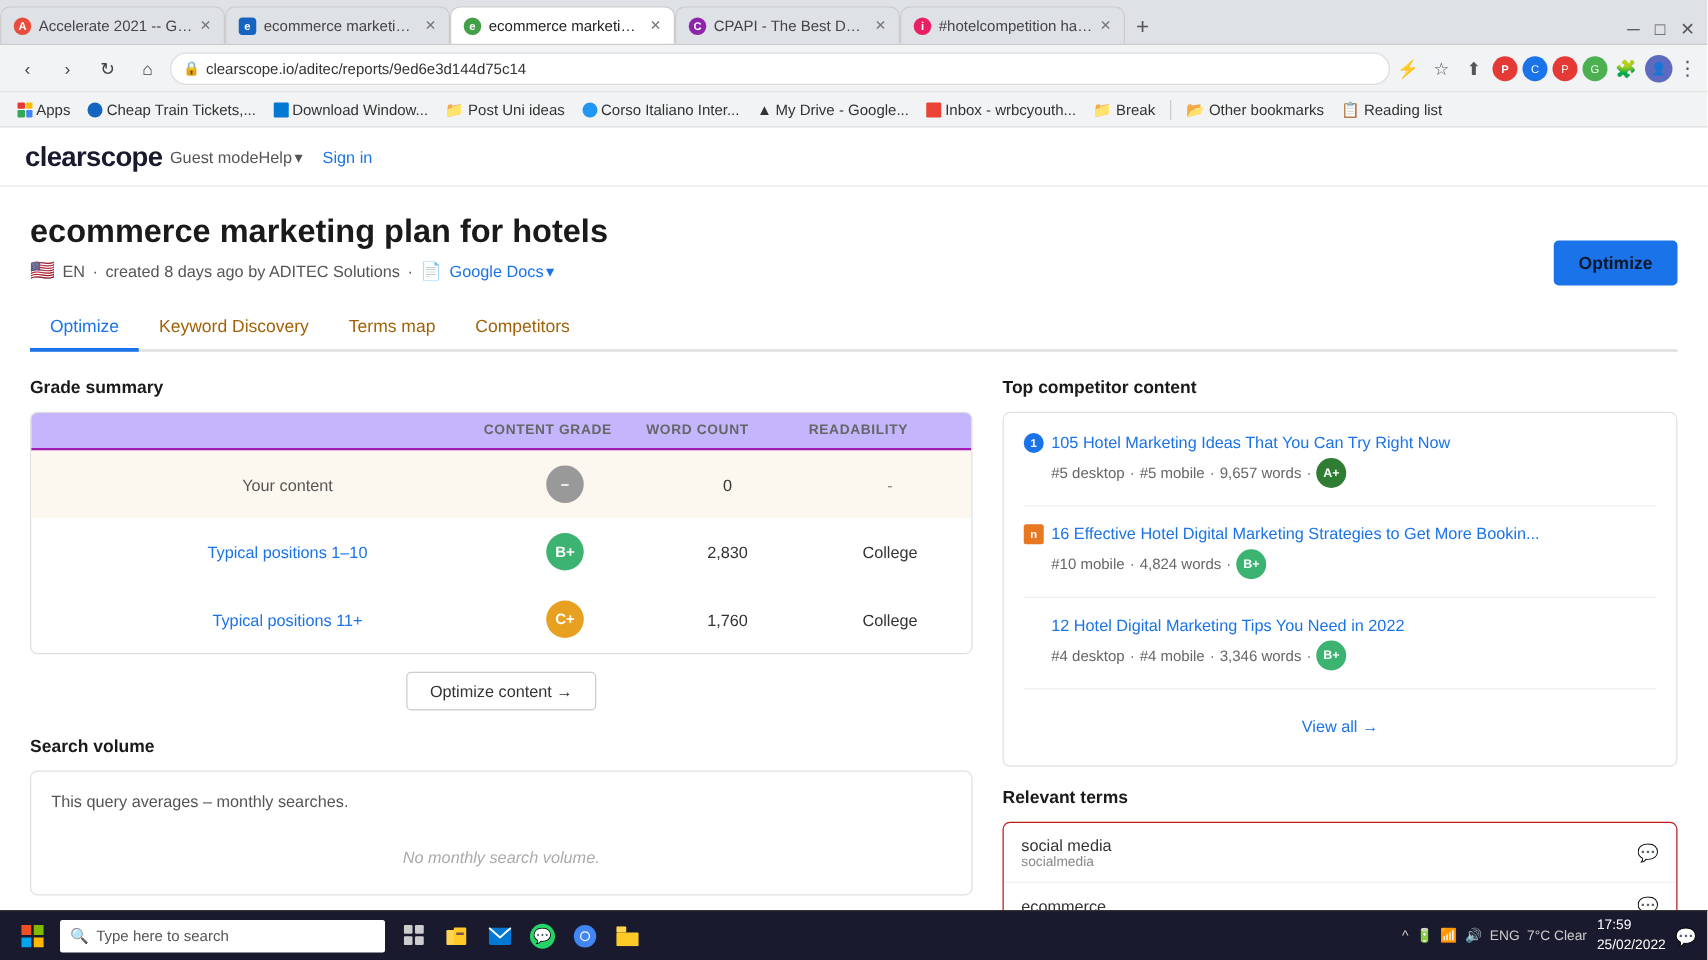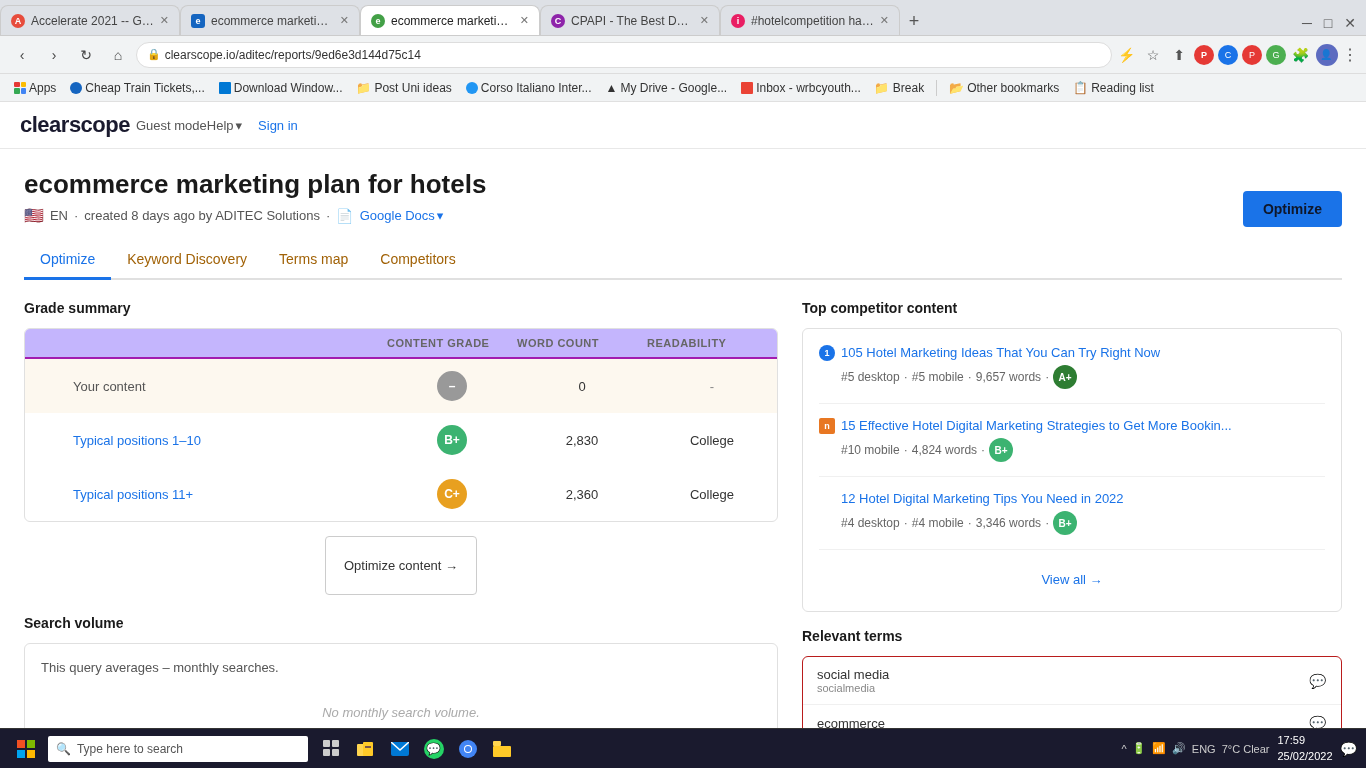--- a/index.html
+++ b/index.html
@@ -54,29 +54,29 @@
     .right-col { width: 540px; flex-shrink: 0; }
 
     .section-title { font-size: 14px; font-weight: 600; color: #1a1a1a; margin-bottom: 12px; }
 
     
     .grade-table { border: 1px solid #e0e0e0; border-radius: 6px; overflow: hidden; width: 100%; }
     .grade-table-header { display: grid; grid-template-columns: 1fr 130px 130px 130px; text-align: left; padding: 8px 0; font-size: 11px; font-weight: 600; color: #666; letter-spacing: 0.5px; background: #c4b5fd; border-bottom: 2px solid #a21caf; }
     .grade-table-header .col-label { text-align: left; padding-left: 16px; }
     .grade-row { display: grid; grid-template-columns: 1fr 130px 130px 130px; text-align: center; padding: 12px 0; font-size: 13px; align-items: center; }
     .grade-row.your-content { background: #fdf8ef; }
-    .grade-row .col-label { text-align: left; padding-left: 16px; color: #555; margin-left: 32px; }
+    .grade-row .col-label { text-align: center; padding-left: 16px; color: #555; margin-left: 32px; }
     .grade-row .col-label a { color: #1a73e8; text-decoration: none; }
     .grade-badge { display: inline-flex; align-items: center; justify-content: center; width: 30px; height: 30px; border-radius: 50%; font-size: 12px; font-weight: 700; color: #fff; }
     .badge-gray { background: #999; border: 2px solid #999; }
     .badge-b-plus { background: #3cb371; }
     .badge-c-plus { background: #e8a020; }
     .grade-dash { color: #888; }
 
-    .optimize-content-btn { display: block; margin: 14px auto 0; padding: 21px 18px; border: 1px solid #ccc; border-radius: 4px; background: #fff; font-size: 13px; cursor: pointer; color: #333; }
+    .optimize-content-btn { display: block; margin: 14px auto 0; padding: 7px 18px; border: 1px solid #ccc; border-radius: 4px; background: #fff; font-size: 13px; cursor: pointer; color: #333; }
 
     
     .search-volume-section { margin-top: 20px; }
     .search-volume-box { border: 1px solid #e0e0e0; border-radius: 6px; padding: 16px; min-height: 100px; }
     .search-volume-text { color: #555; font-size: 13px; margin-bottom: 30px; }
     .no-volume { color: #aaa; font-size: 13px; text-align: center; font-style: italic; margin-top: 10px; }
 
     
     .competitor-card { border: 1px solid #e0e0e0; border-radius: 6px; padding: 16px; margin-bottom: 16px; }
     .competitor-item { margin-bottom: 14px; padding-bottom: 14px; border-bottom: 1px solid #f0f0f0; }
@@ -303,21 +303,21 @@
               <div>College</div>
             </div>
 
             <div class="grade-row">
               <div class="col-label">
                 <a href="#" style="color:#1a73e8;text-decoration:none">Typical positions 11+</a>
               </div>
               <div class="badge-container">
                 <div class="grade-badge badge-c-plus">C+</div>
               </div>
-              <div>2,360</div>
+              <div>1,760</div>
               <div>College</div>
             </div>
           </div>
 
           <div style="text-align:center;margin-top:14px;margin-bottom:8px">
             <button class="optimize-content-btn">Optimize content →</button>
           </div>
 
           <div class="search-volume-section">
             <div class="section-title">Search volume</div>
@@ -349,21 +349,21 @@
                 <span>·</span>
                 <span>9,657 words</span>
                 <span>·</span>
                 <div class="comp-badge badge-a-plus">A+</div>
               </div>
             </div>
 
             <div class="competitor-item">
               <div class="competitor-link">
                 <span class="icon-square-orange">n</span>
-                <span>15 Effective Hotel Digital Marketing Strategies to Get More Bookin...</span>
+                <span>16 Effective Hotel Digital Marketing Strategies to Get More Bookin...</span>
               </div>
               <div class="competitor-meta">
                 <span>#10 mobile</span>
                 <span>·</span>
                 <span>4,824 words</span>
                 <span>·</span>
                 <div class="comp-badge badge-b-plus-sm">B+</div>
               </div>
             </div>
 

